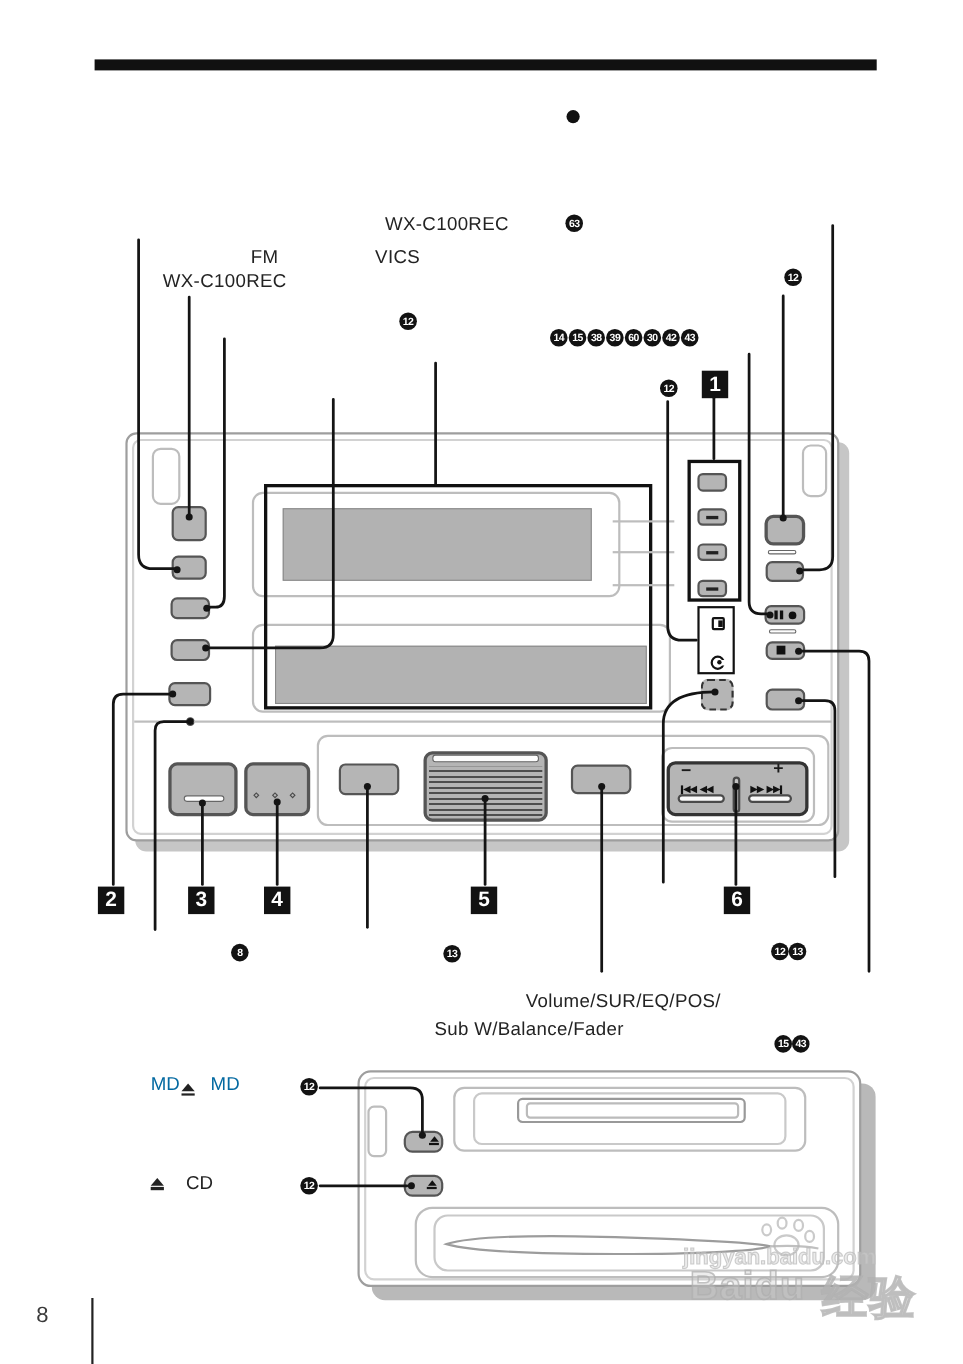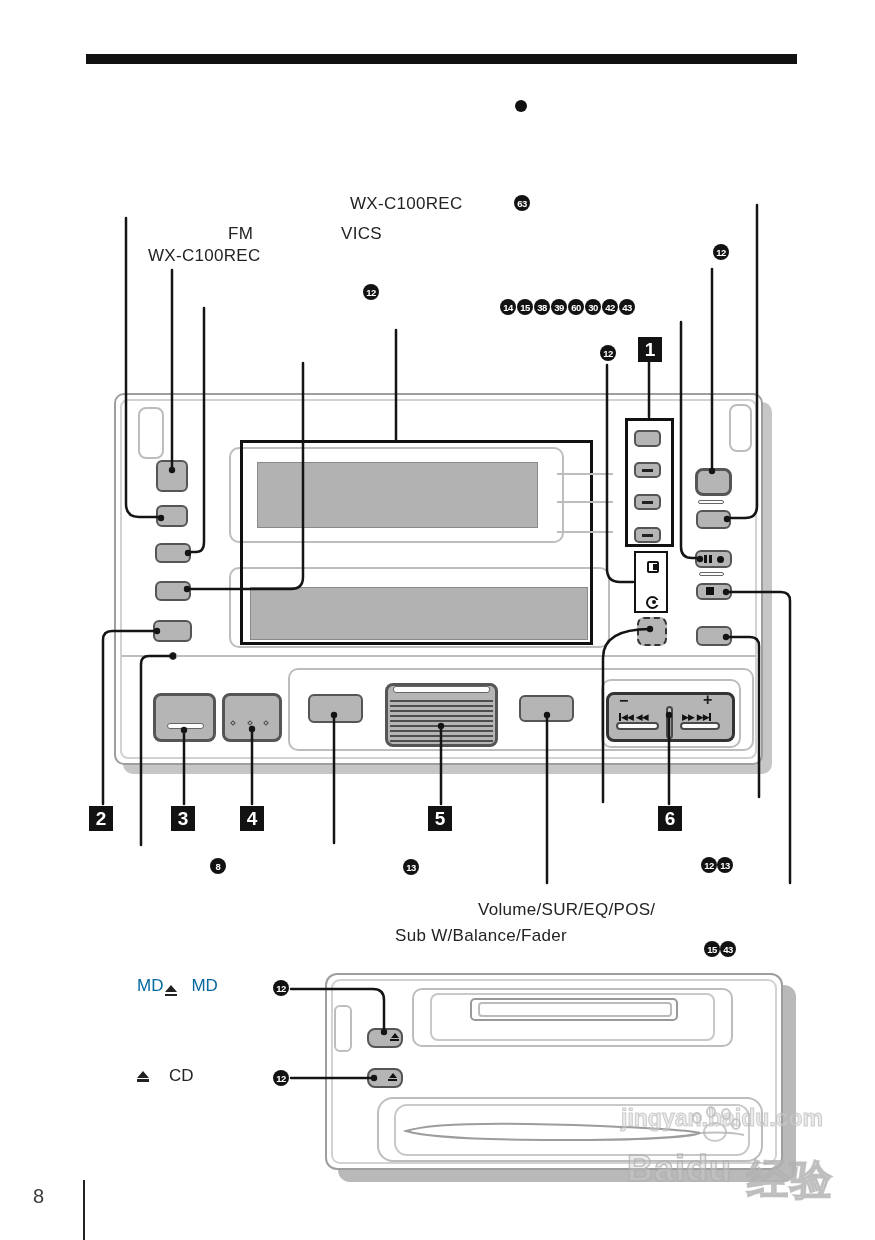--- a/index.html
+++ b/index.html
@@ -190,21 +190,21 @@
 </svg>
 
 <div>
   <span class="wm abs" style="left:627px;top:1132px;font-size:36px;">Baidu</span>
   <div class="pawdot" style="left:703px;top:1122px;width:24px;height:20px;"></div>
   <div class="pawdot" style="left:692px;top:1112px;width:10px;height:12px;"></div>
   <div class="pawdot" style="left:706px;top:1106px;width:10px;height:12px;"></div>
   <div class="pawdot" style="left:721px;top:1108px;width:10px;height:12px;"></div>
   <div class="pawdot" style="left:731px;top:1118px;width:10px;height:12px;"></div>
   <span class="wm abs" style="left:747px;top:1136px;font-size:42px;">经验</span>
-  <span class="wm-url abs" style="left:621px;top:1105px;font-size:23px;position:absolute;">jingyan.baidu.com</span>
+  <span class="wm-url abs" style="left:621px;top:1132px;font-size:20px;position:absolute;">jingyan.baidu.com</span>
 </div>
 
 <span class="abs" style="left:33px;top:1185px;font-size:20px;color:#3a3a3a;">8</span>
 <div class="abs" style="left:83px;top:1180px;width:2px;height:60px;background:#222;"></div>
 
 <div id="callouts">
     <div class="co co-ci" style="left: 514px; top: 195px;">63</div>
     <div class="co co-ci" style="left: 713px; top: 244px;">12</div>
     <div class="co co-ci" style="left: 363px; top: 284px;">12</div>
     <div class="co co-ci" style="left: 500px; top: 299px; text-align: center;">14</div>

